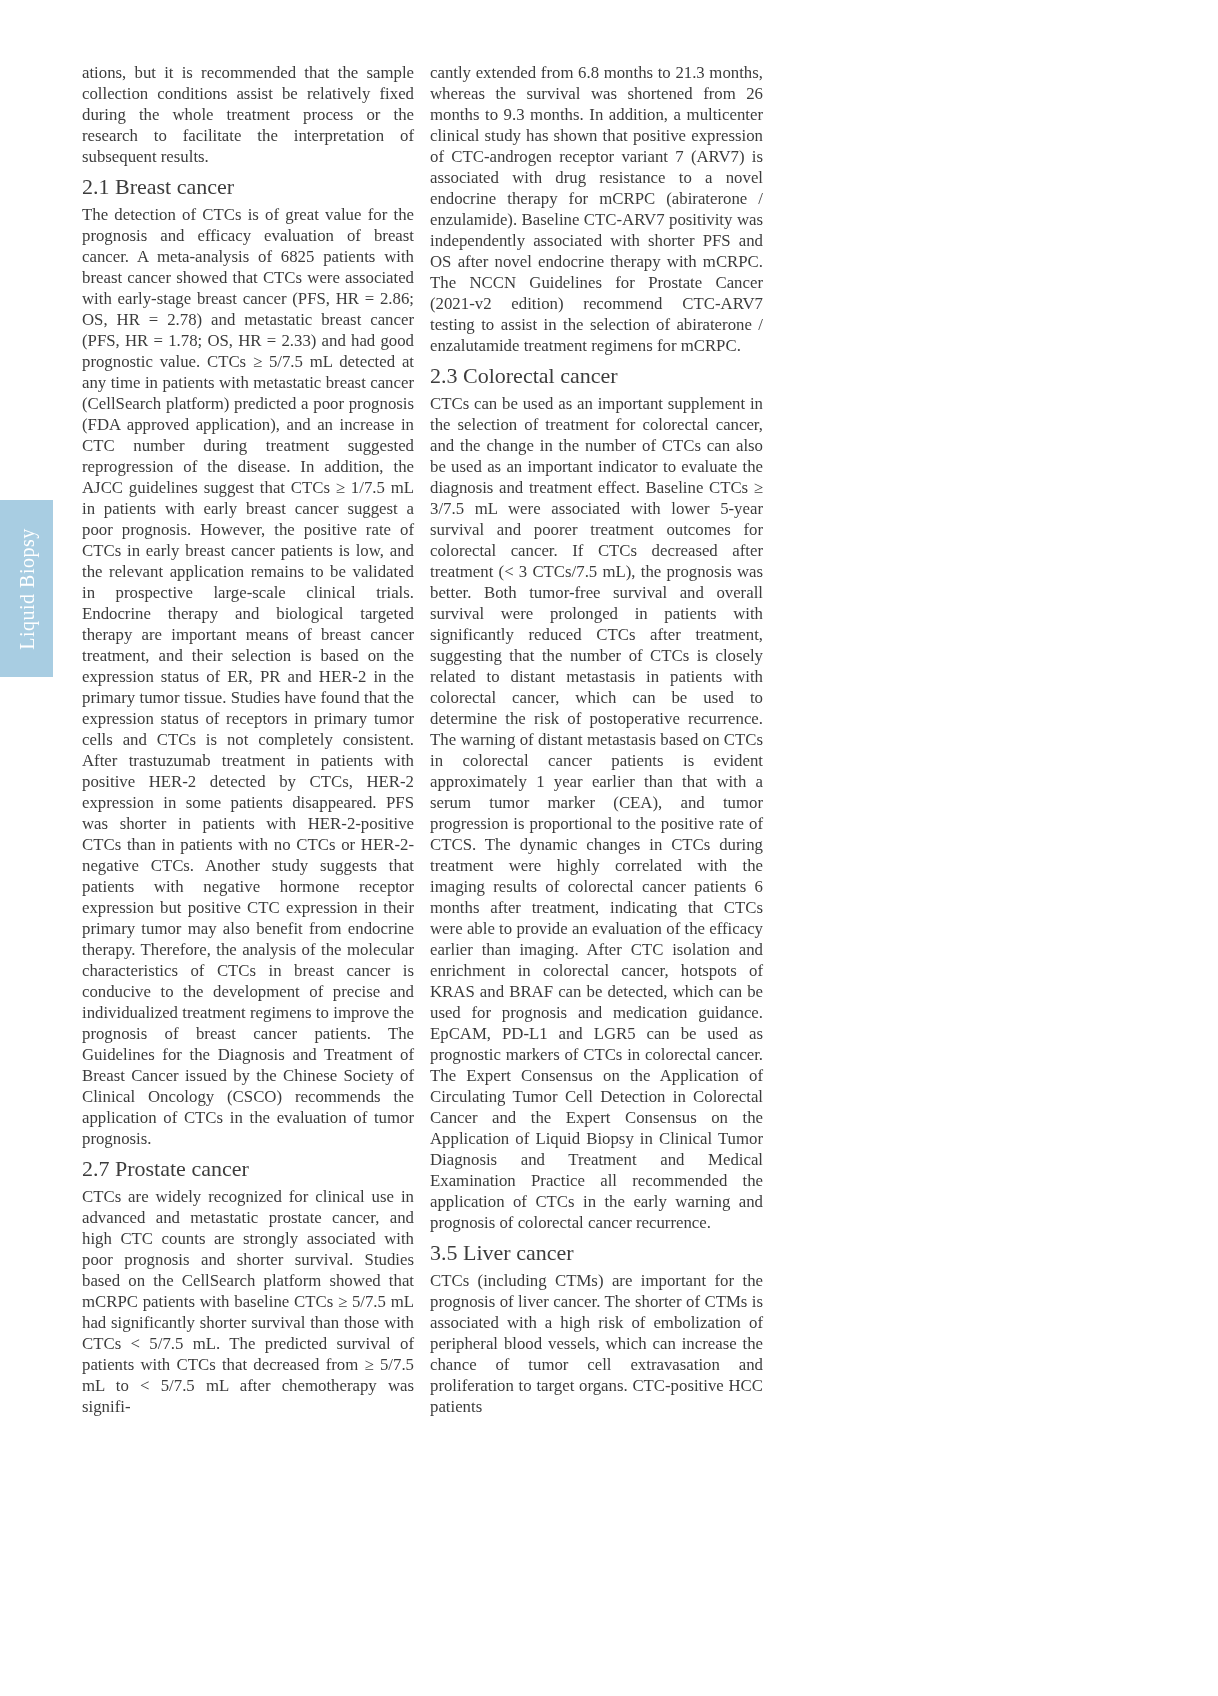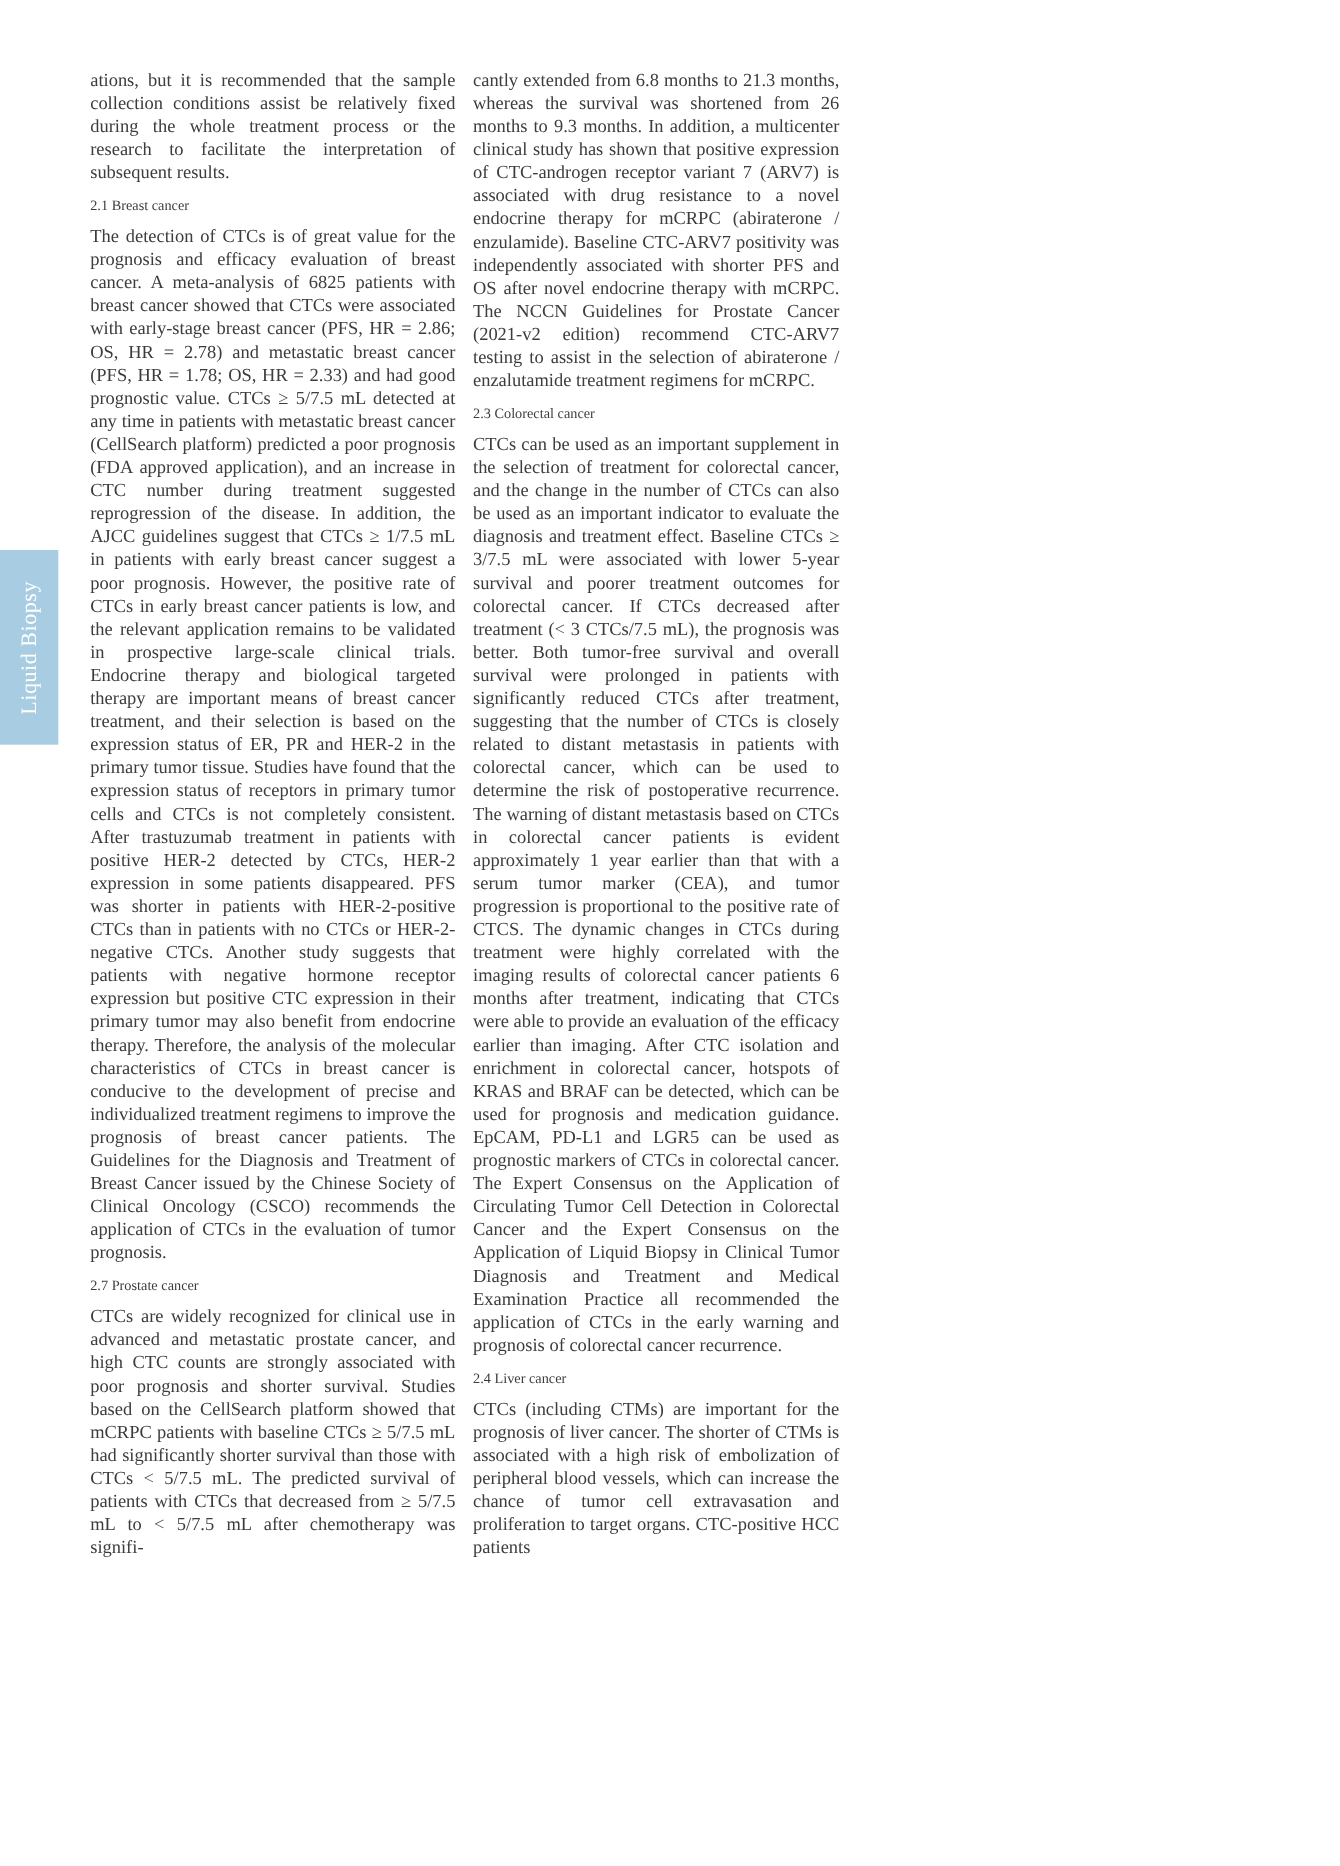--- a/index.html
+++ b/index.html
@@ -45,21 +45,21 @@
     line-height: 21px;
     text-align: justify;
   }
   .col-left  { left: 82px; }
   .col-right { left: 430px; width: 333px; }
   .para {
     margin: 0 0 9px 0;
   }
   .sect {
     margin: 9px 0 7px 0;
-    font-size: 13px;
+    font-size: 22px;
     font-weight: normal;
     text-align: left;
   }
   
   .footer {
     position: absolute;
     left: 82px;
     top: 1128px;
     width: 700px;
     display: flex;
@@ -91,18 +91,18 @@
     <h2 class="sect">2.1 Breast cancer</h2>
     <p class="para">The detection of CTCs is of great value for the prognosis and efficacy evaluation of breast cancer. A meta-analysis of 6825 patients with breast cancer showed that CTCs were associated with early-stage breast cancer (PFS, HR = 2.86; OS, HR = 2.78) and metastatic breast cancer (PFS, HR = 1.78; OS, HR = 2.33) and had good prognostic value. CTCs ≥ 5/7.5 mL detected at any time in patients with metastatic breast cancer (CellSearch platform) predicted a poor prognosis (FDA approved application), and an increase in CTC number during treatment suggested reprogression of the disease. In addition, the AJCC guidelines suggest that CTCs ≥ 1/7.5 mL in patients with early breast cancer suggest a poor prognosis. However, the positive rate of CTCs in early breast cancer patients is low, and the relevant application remains to be validated in prospective large-scale clinical trials. Endocrine therapy and biological targeted therapy are important means of breast cancer treatment, and their selection is based on the expression status of ER, PR and HER-2 in the primary tumor tissue. Studies have found that the expression status of receptors in primary tumor cells and CTCs is not completely consistent. After trastuzumab treatment in patients with positive HER-2 detected by CTCs, HER-2 expression in some patients disappeared. PFS was shorter in patients with HER-2-positive CTCs than in patients with no CTCs or HER-2-negative CTCs. Another study suggests that patients with negative hormone receptor expression but positive CTC expression in their primary tumor may also benefit from endocrine therapy. Therefore, the analysis of the molecular characteristics of CTCs in breast cancer is conducive to the development of precise and individualized treatment regimens to improve the prognosis of breast cancer patients. The Guidelines for the Diagnosis and Treatment of Breast Cancer issued by the Chinese Society of Clinical Oncology (CSCO) recommends the application of CTCs in the evaluation of tumor prognosis.</p>
     <h2 class="sect">2.7 Prostate cancer</h2>
     <p class="para">CTCs are widely recognized for clinical use in advanced and metastatic prostate cancer, and high CTC counts are strongly associated with poor prognosis and shorter survival. Studies based on the CellSearch platform showed that mCRPC patients with baseline CTCs ≥ 5/7.5 mL had significantly shorter survival than those with CTCs &lt; 5/7.5 mL. The predicted survival of patients with CTCs that decreased from ≥ 5/7.5 mL to &lt; 5/7.5 mL after chemotherapy was signifi-</p>
   </div>
 
   <div class="col col-right">
     <p class="para">cantly extended from 6.8 months to 21.3 months, whereas the survival was shortened from 26 months to 9.3 months. In addition, a multicenter clinical study has shown that positive expression of CTC-androgen receptor variant 7 (ARV7) is associated with drug resistance to a novel endocrine therapy for mCRPC (abiraterone / enzulamide). Baseline CTC-ARV7 positivity was independently associated with shorter PFS and OS after novel endocrine therapy with mCRPC. The NCCN Guidelines for Prostate Cancer (2021-v2 edition) recommend CTC-ARV7 testing to assist in the selection of abiraterone / enzalutamide treatment regimens for mCRPC.</p>
     <h2 class="sect">2.3 Colorectal cancer</h2>
     <p class="para">CTCs can be used as an important supplement in the selection of treatment for colorectal cancer, and the change in the number of CTCs can also be used as an important indicator to evaluate the diagnosis and treatment effect. Baseline CTCs ≥ 3/7.5 mL were associated with lower 5-year survival and poorer treatment outcomes for colorectal cancer. If CTCs decreased after treatment (&lt; 3 CTCs/7.5 mL), the prognosis was better. Both tumor-free survival and overall survival were prolonged in patients with significantly reduced CTCs after treatment, suggesting that the number of CTCs is closely related to distant metastasis in patients with colorectal cancer, which can be used to determine the risk of postoperative recurrence. The warning of distant metastasis based on CTCs in colorectal cancer patients is evident approximately 1 year earlier than that with a serum tumor marker (CEA), and tumor progression is proportional to the positive rate of CTCS. The dynamic changes in CTCs during treatment were highly correlated with the imaging results of colorectal cancer patients 6 months after treatment, indicating that CTCs were able to provide an evaluation of the efficacy earlier than imaging. After CTC isolation and enrichment in colorectal cancer, hotspots of KRAS and BRAF can be detected, which can be used for prognosis and medication guidance. EpCAM, PD-L1 and LGR5 can be used as prognostic markers of CTCs in colorectal cancer. The Expert Consensus on the Application of Circulating Tumor Cell Detection in Colorectal Cancer and the Expert Consensus on the Application of Liquid Biopsy in Clinical Tumor Diagnosis and Treatment and Medical Examination Practice all recommended the application of CTCs in the early warning and prognosis of colorectal cancer recurrence.</p>
-    <h2 class="sect">2.4 Liver cancer</h2>
+    <h2 class="sect">3.5 Liver cancer</h2>
     <p class="para">CTCs (including CTMs) are important for the prognosis of liver cancer. The shorter of CTMs is associated with a high risk of embolization of peripheral blood vessels, which can increase the chance of tumor cell extravasation and proliferation to target organs. CTC-positive HCC patients</p>
   </div>
 
 
 </div>
 
 </body></html>

